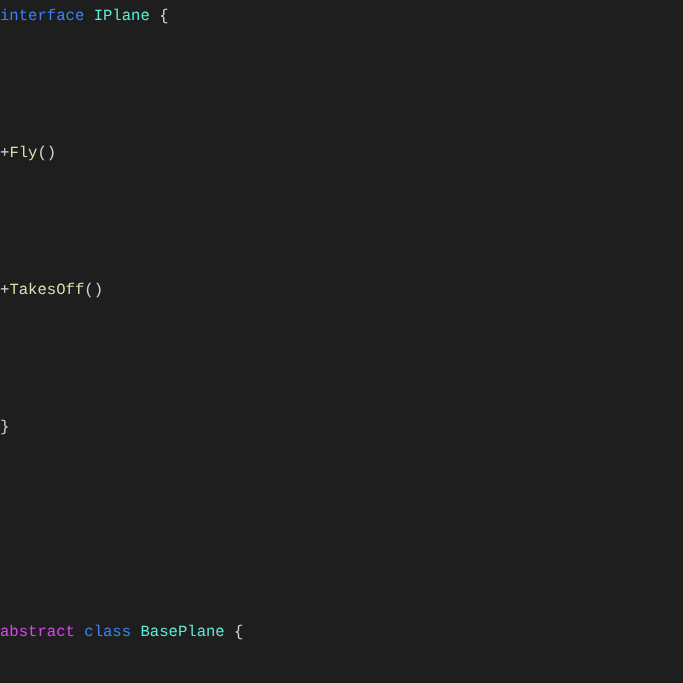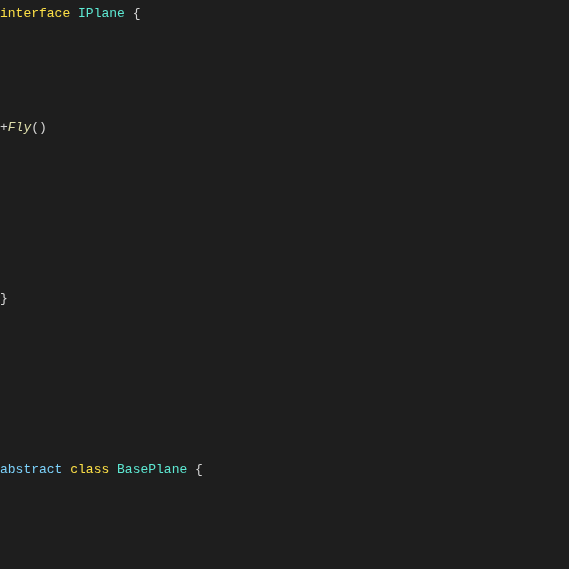--- a/index.html
+++ b/index.html
@@ -13,33 +13,34 @@
   pre.code {
     margin: 0;
     padding: 0;
     font-family: Consolas, "Courier New", monospace;
     font-size: 13px;
     line-height: 28.5px;
     color: #d4d4d4;
     white-space: pre;
   }
   .line { display: block; }
-  .kw    { color: #fde047; }  
+  .kw    { color: #3b82f6; }  
   .cls   { color: #5eead4; }  
-  .fn    { color: #dcdcaa; font-style: italic; }  
-  .id    { color: #7dd3fc; }  
+  .fn    { color: #dcdcaa; }  
+  .id    { color: #d946ef; }  
   .punc  { color: #d4d4d4; }  
 </style>
 </head>
 <body>
 
 <pre class="code"><span class="line"><span class="kw">interface</span> <span class="cls">IPlane</span><span class="punc"> {</span></span>
 <span class="line"> </span>
 <span class="line"><span class="punc">+</span><span class="fn">Fly</span><span class="punc">()</span></span>
 <span class="line"> </span>
+<span class="line"><span class="punc">+</span><span class="fn">TakesOff</span><span class="punc">()</span></span>
 <span class="line"> </span>
 <span class="line"><span class="punc">}</span></span>
 <span class="line"> </span>
 <span class="line"> </span>
 <span class="line"><span class="id">abstract</span><span class="kw"> class</span> <span class="cls">BasePlane</span><span class="punc"> {</span></span>
 
 
 
 
 

